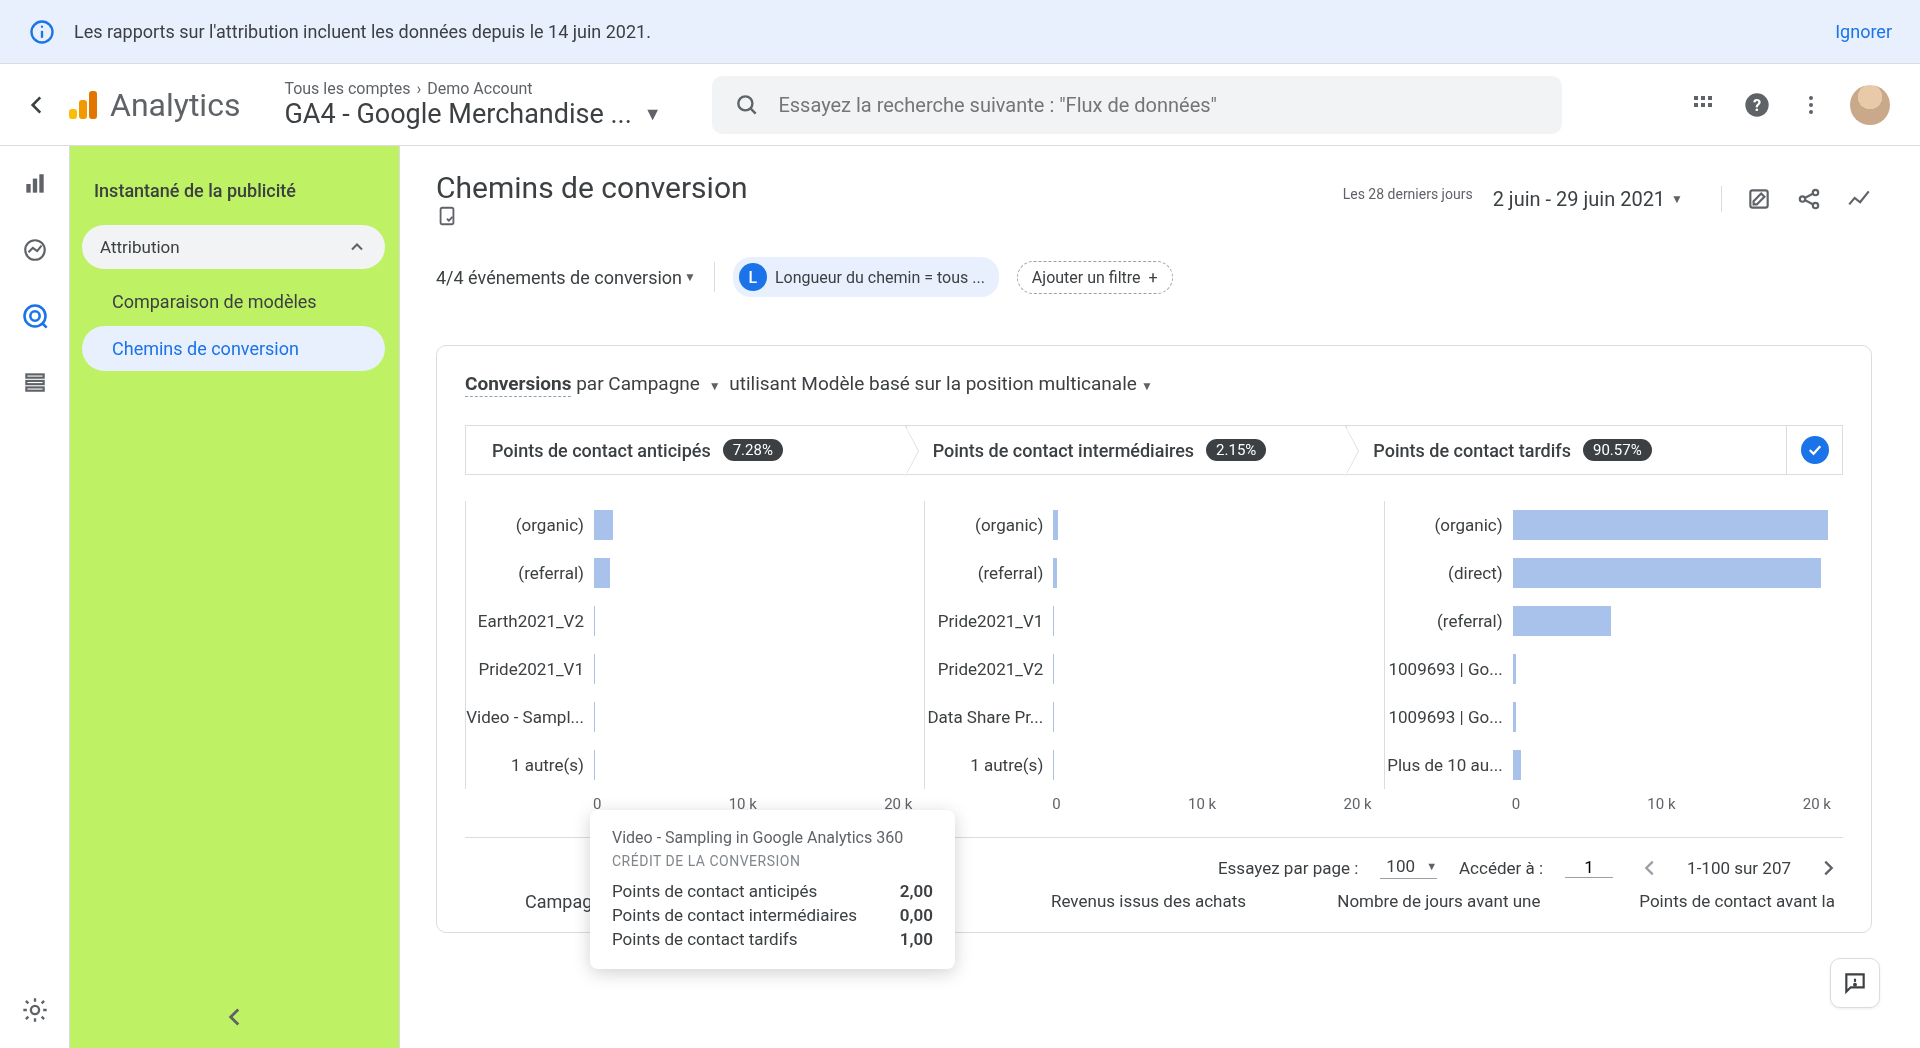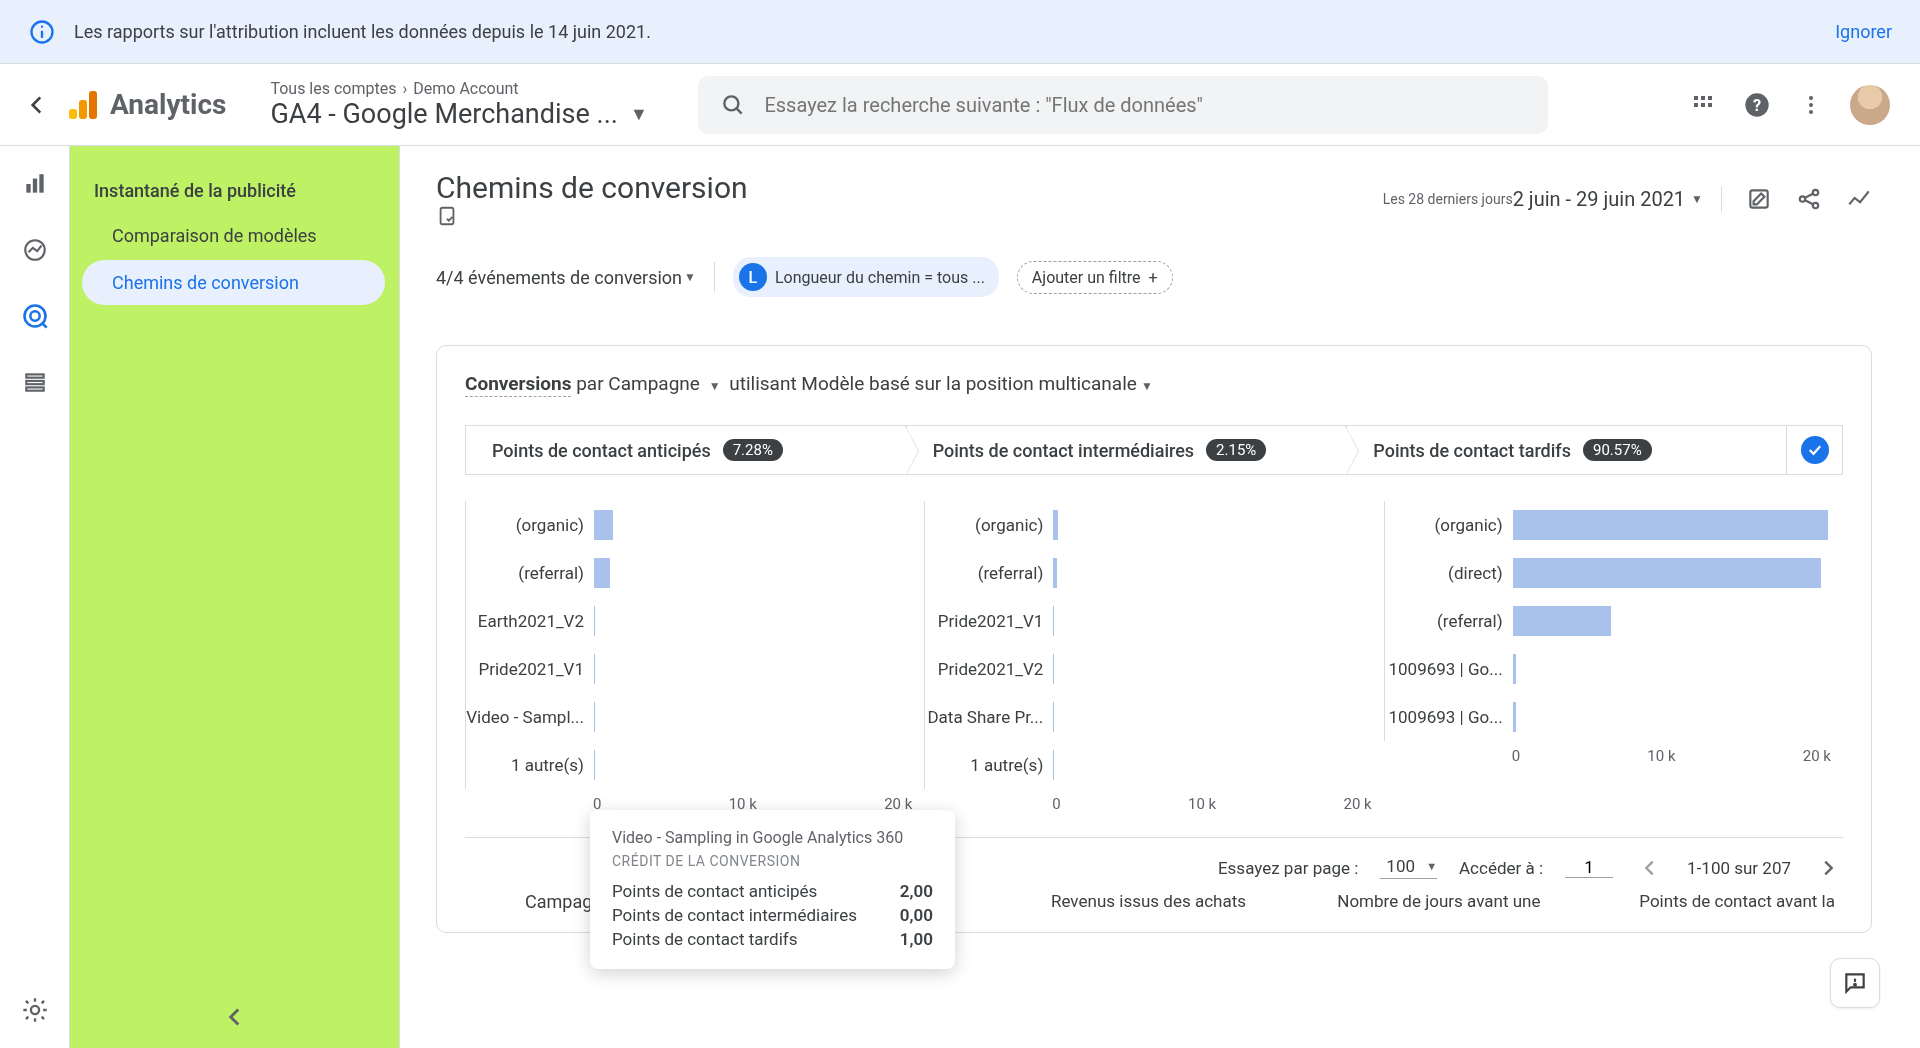--- a/index.html
+++ b/index.html
@@ -7,21 +7,21 @@
 
 .info-bar { display:flex; align-items:center; height:64px; background:#e8f0fe; padding:0 28px; border-bottom:1px solid #dadce0; }
 .info-bar .info-icon { width:28px; height:28px; color:#1a73e8; margin-right:18px; flex-shrink:0; }
 .info-bar .msg { flex:1; color:#3c4043; font-size:18px; }
 .info-bar .dismiss { color:#1a73e8; cursor:pointer; font-size:18px; }
 
 .topbar { display:flex; align-items:center; height:82px; background:#fff; border-bottom:1px solid #dadce0; padding-left:12px; }
 .back-btn { width:50px; display:flex; justify-content:center; align-items:center; }
 .logo-block { display:flex; align-items:center; margin:0 14px 0 4px; }
 .logo-mark { width:34px; height:34px; margin-right:10px; }
-.logo-word { font-size:28px; color:#5f6368;font-weight:bold; }
+.logo-word { font-size:32px; color:#5f6368; }
 .acct-block { display:flex; flex-direction:column; margin-left:30px; min-width:420px; }
 .acct-crumb { font-size:16px; color:#5f6368; display:flex; align-items:center; gap:6px; }
 .acct-crumb .chev { color:#5f6368; }
 .acct-title-row { display:flex; align-items:center; }
 .acct-title { font-size:27px; color:#3c4043; max-width:380px; white-space:nowrap; overflow:hidden; text-overflow:ellipsis; }
 .acct-title-row .dd { margin-left:12px; color:#5f6368; }
 .searchbox { display:flex; align-items:center; flex:0 0 850px; height:58px; margin-left:8px; background:#f1f3f4; border-radius:10px; padding:0 22px; }
 .searchbox .sicon { color:#5f6368; margin-right:18px; }
 .searchbox input { border:none; background:transparent; font-size:20px; color:#5f6368; width:100%; outline:none; }
 .topbar-right { margin-left:auto; display:flex; align-items:center; gap:24px; padding-right:30px; }
@@ -38,21 +38,21 @@
 .side-h { font-size:18px; font-weight:500; padding:10px 16px; }
 .side-sec { display:flex; align-items:center; justify-content:space-between; background:#f1f3f4; border-radius:30px; padding:12px 18px; margin:14px 4px 10px; font-size:17px; }
 .side-item { padding:12px 18px 12px 30px; font-size:18px; color:#3c4043; border-radius:30px; margin:2px 4px; }
 .side-item.active { background:#e8f0fe; color:#1a73e8; }
 .side-collapse { position:absolute; bottom:22px; left:50%; transform:translateX(-50%); color:#5f6368; }
 
 .main { flex:1; background:#fff; padding:24px 48px 0 36px; overflow:hidden; position:relative; }
 .page-head { display:flex; align-items:center; }
 .page-title { font-size:30px; color:#3c4043; }
 .page-title .hicon { margin-left:10px; color:#5f6368; font-size:20px; vertical-align:middle; }
-.head-right { margin-left:auto; display:flex; align-items:center; }
+.head-right { margin-left:auto; display:flex; gap:20px; }
 .dr-label { font-size:14px; color:#5f6368; }
 .dr-range { font-size:20px; color:#3c4043; display:flex; align-items:center; gap:6px; }
 .head-icons { display:flex; gap:24px; margin-left:18px; color:#5f6368; border-left:1px solid #dadce0; padding-left:24px; }
 
 .filters { display:flex; align-items:center; gap:18px; margin-top:30px; }
 .filter-plain { font-size:18px; color:#3c4043; display:flex; align-items:center; gap:2px; }
 .filter-plain .dd { font-size:12px; color:#5f6368; }
 .vline { width:1px; height:30px; background:#dadce0; }
 .pill-blue { display:flex; align-items:center; gap:8px; background:#e8f0fe; border-radius:18px; padding:6px 14px 6px 6px; font-size:16px; }
 .pill-blue .L { width:28px; height:28px; border-radius:50%; background:#1a73e8; color:#fff; display:flex; align-items:center; justify-content:center; font-size:16px; font-weight:500; }
@@ -216,20 +216,28 @@
     <div class="ritem" style="margin-bottom:22px;">
         <svg viewBox="0 0 24 24" width="28" height="28" fill="none" stroke="#5f6368" stroke-width="2">
           <circle cx="12" cy="12" r="3.5"></circle>
           <path d="M12 2v3M12 19v3M4.2 4.2l2.1 2.1M17.7 17.7l2.1 2.1M2 12h3M19 12h3M4.2 19.8l2.1-2.1M17.7 6.3l2.1-2.1"></path>
         </svg>
       </div>
   </div>
 
   <div class="sidebar">
     <div class="side-h">Instantané de la publicité</div>
+    <div class="side-sec">
+      <span>Attribution</span>
+      <span>
+          <svg viewBox="0 0 24 24" width="20" height="20" fill="none" stroke="#5f6368" stroke-width="2.4">
+            <polyline points="6 15 12 9 18 15"></polyline>
+          </svg>
+        </span>
+    </div>
     <div class="side-item">Comparaison de modèles</div>
     <div class="side-item active">Chemins de conversion</div>
     <div class="side-collapse">
         <svg viewBox="0 0 24 24" width="26" height="26" fill="none" stroke="#5f6368" stroke-width="2.6">
           <polyline points="15 5 8 12 15 19"></polyline>
         </svg>
       </div>
   </div>
 
   <div class="main">
@@ -433,20 +441,26 @@
                 <div class="barwrap">
                   <div class="bar" style="width:1%"></div>
                 </div>
               </div>
               <div class="row">
                 <div class="rlab">1009693 | Go...</div>
                 <div class="barwrap">
                   <div class="bar" style="width:0.8999999999999999%"></div>
                 </div>
               </div>
+              <div class="row">
+                <div class="rlab">Plus de 10 au...</div>
+                <div class="barwrap">
+                  <div class="bar" style="width:2.5%"></div>
+                </div>
+              </div>
             </div>
             <div class="axis">
               <span>0</span>
               <span>10 k</span>
               <span>20 k</span>
             </div>
           </div>
         </div>
 
       <div class="pager">

